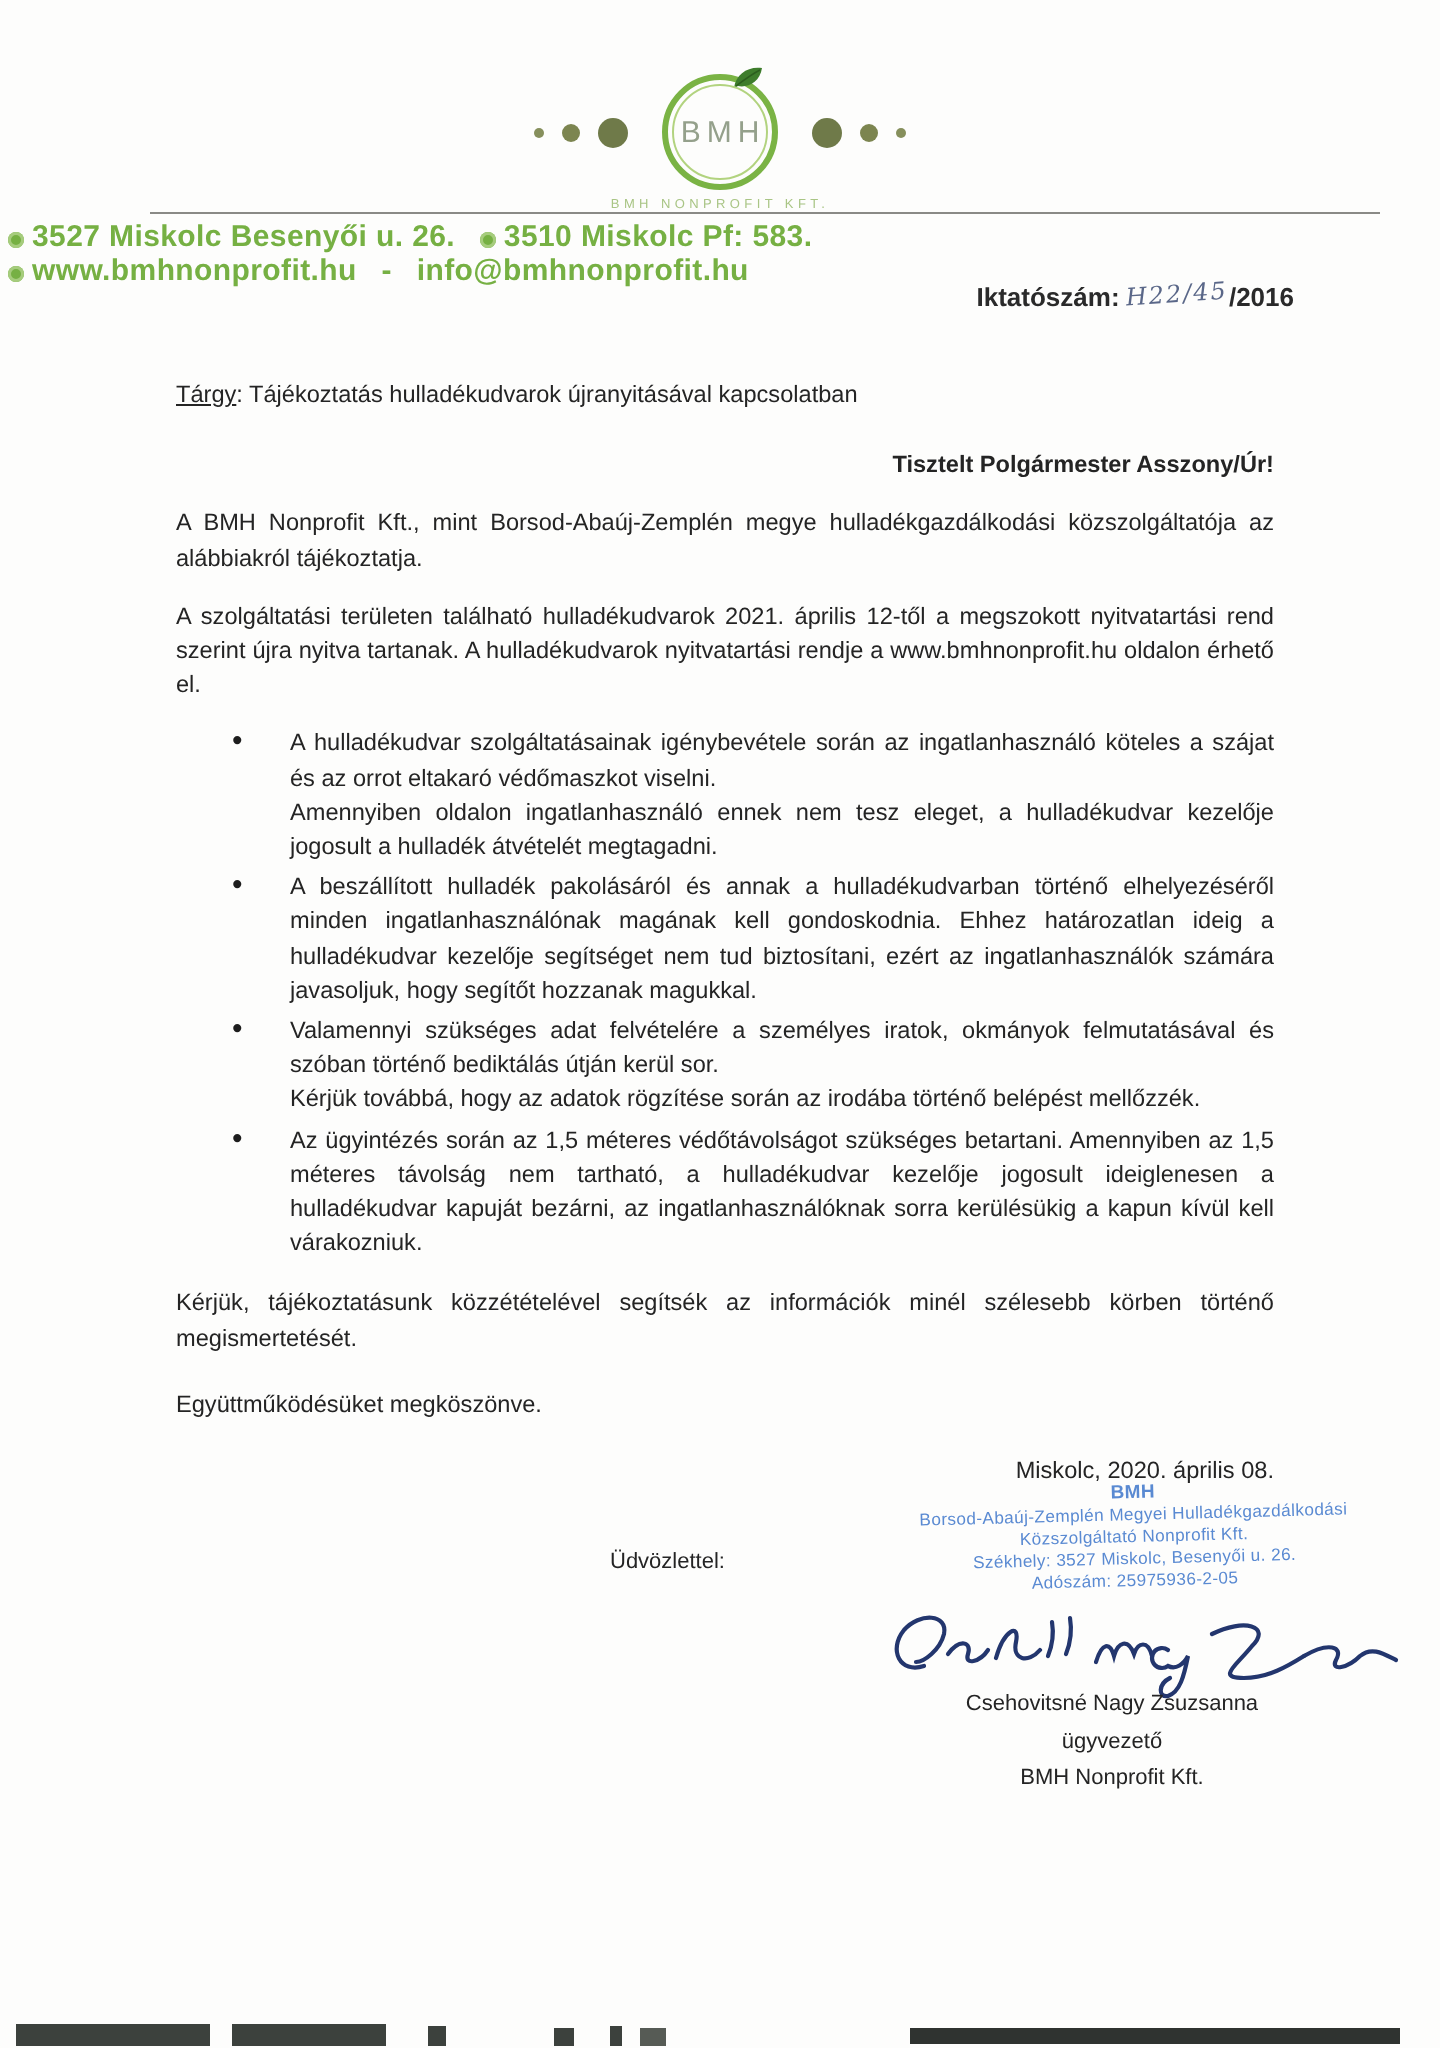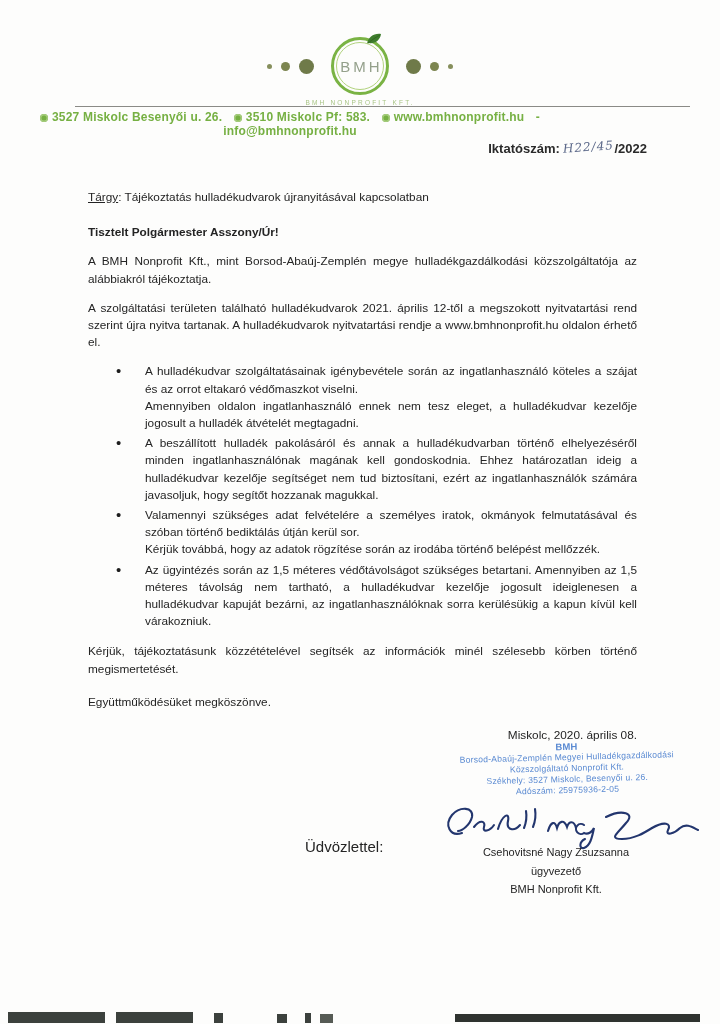--- a/index.html
+++ b/index.html
@@ -71,22 +71,22 @@
   .header-rule {
     position: absolute;
     top: 106px; left: 75px;
     width: 615px; height: 0;
     border-top: 1px solid #8a8a86;
   }
 
   .contact-line {
     position: absolute;
     top: 110px; left: 0; width: 580px;
-    text-align: center;
-    font-size: 12px;
+    text-align: left;
+    font-size: 15px;
     font-weight: 600;
     color: #76b043;
     letter-spacing: 0.2px;
   }
   .contact-line .seg { white-space: nowrap; margin: 0 4px; }
   .cdot {
     display: inline-block;
     width: 8px; height: 8px;
     border-radius: 50%;
     background: #76b043;
@@ -119,21 +119,21 @@
     position: absolute;
     top: 189px; left: 88px;
     width: 549px;
     font-size: 11.8px;
     line-height: 17.2px;
     color: #242424;
     text-align: justify;
   }
   .subject { margin-bottom: 18px; text-align: left; }
   .subject .u { text-decoration: underline; }
-  .salutation { font-weight: bold; margin-bottom: 12px; text-align: left; }
+  .salutation { font-weight: bold; margin-bottom: 12px; text-align: right; }
   .para { margin-bottom: 12px; }
 
   ul.bullets { list-style: none; margin: 0 0 2px 0; padding-left: 57px; }
   ul.bullets li { position: relative; margin-bottom: 3px; }
   ul.bullets li::before {
     content: "\2022";
     position: absolute;
     left: -29px; top: -1px;
     font-size: 15px;
     color: #1d1d1d;
@@ -152,22 +152,22 @@
     font-size: 8.6px;
     line-height: 11px;
     transform: rotate(-1.5deg);
     letter-spacing: 0.2px;
   }
   .stamp .s0 { font-weight: bold; font-size: 9.5px; }
 
   
   .valediction {
     position: absolute;
-    top: 838px; left: 305px;
-    font-size: 15px;
+    top: 775px; left: 305px;
+    font-size: 11px;
     color: #242424;
   }
   .sig-ink {
     position: absolute;
     top: 797px; left: 436px;
     width: 268px; height: 58px;
   }
   .sig-block {
     position: absolute;
     top: 843px; left: 446px;
@@ -217,21 +217,21 @@
   <div class="contact-line">
     <span class="seg"><span class="cdot"></span><span>3527 Miskolc Besenyői u. 26.</span></span>
     <span class="seg"><span class="cdot"></span><span>3510 Miskolc Pf: 583.</span></span>
     <span class="seg"><span class="cdot"></span><span>www.bmhnonprofit.hu</span></span>
     <span class="seg">-</span>
     <span class="seg">info@bmhnonprofit.hu</span>
   </div>
 
   <div class="ikt">
     <span>Iktatószám:</span>
-    <span class="hand">H22/45</span><span>/2022</span>
+    <span class="hand">H22/45</span><span>/2016</span>
   </div>
 
   <div class="body-text">
 
     <div class="subject">
       <span class="u">Tárgy</span><span>:</span><span> Tájékoztatás hulladékudvarok újranyitásával kapcsolatban</span>
     </div>
 
     <div class="salutation">Tisztelt Polgármester Asszony/Úr!</div>
 

